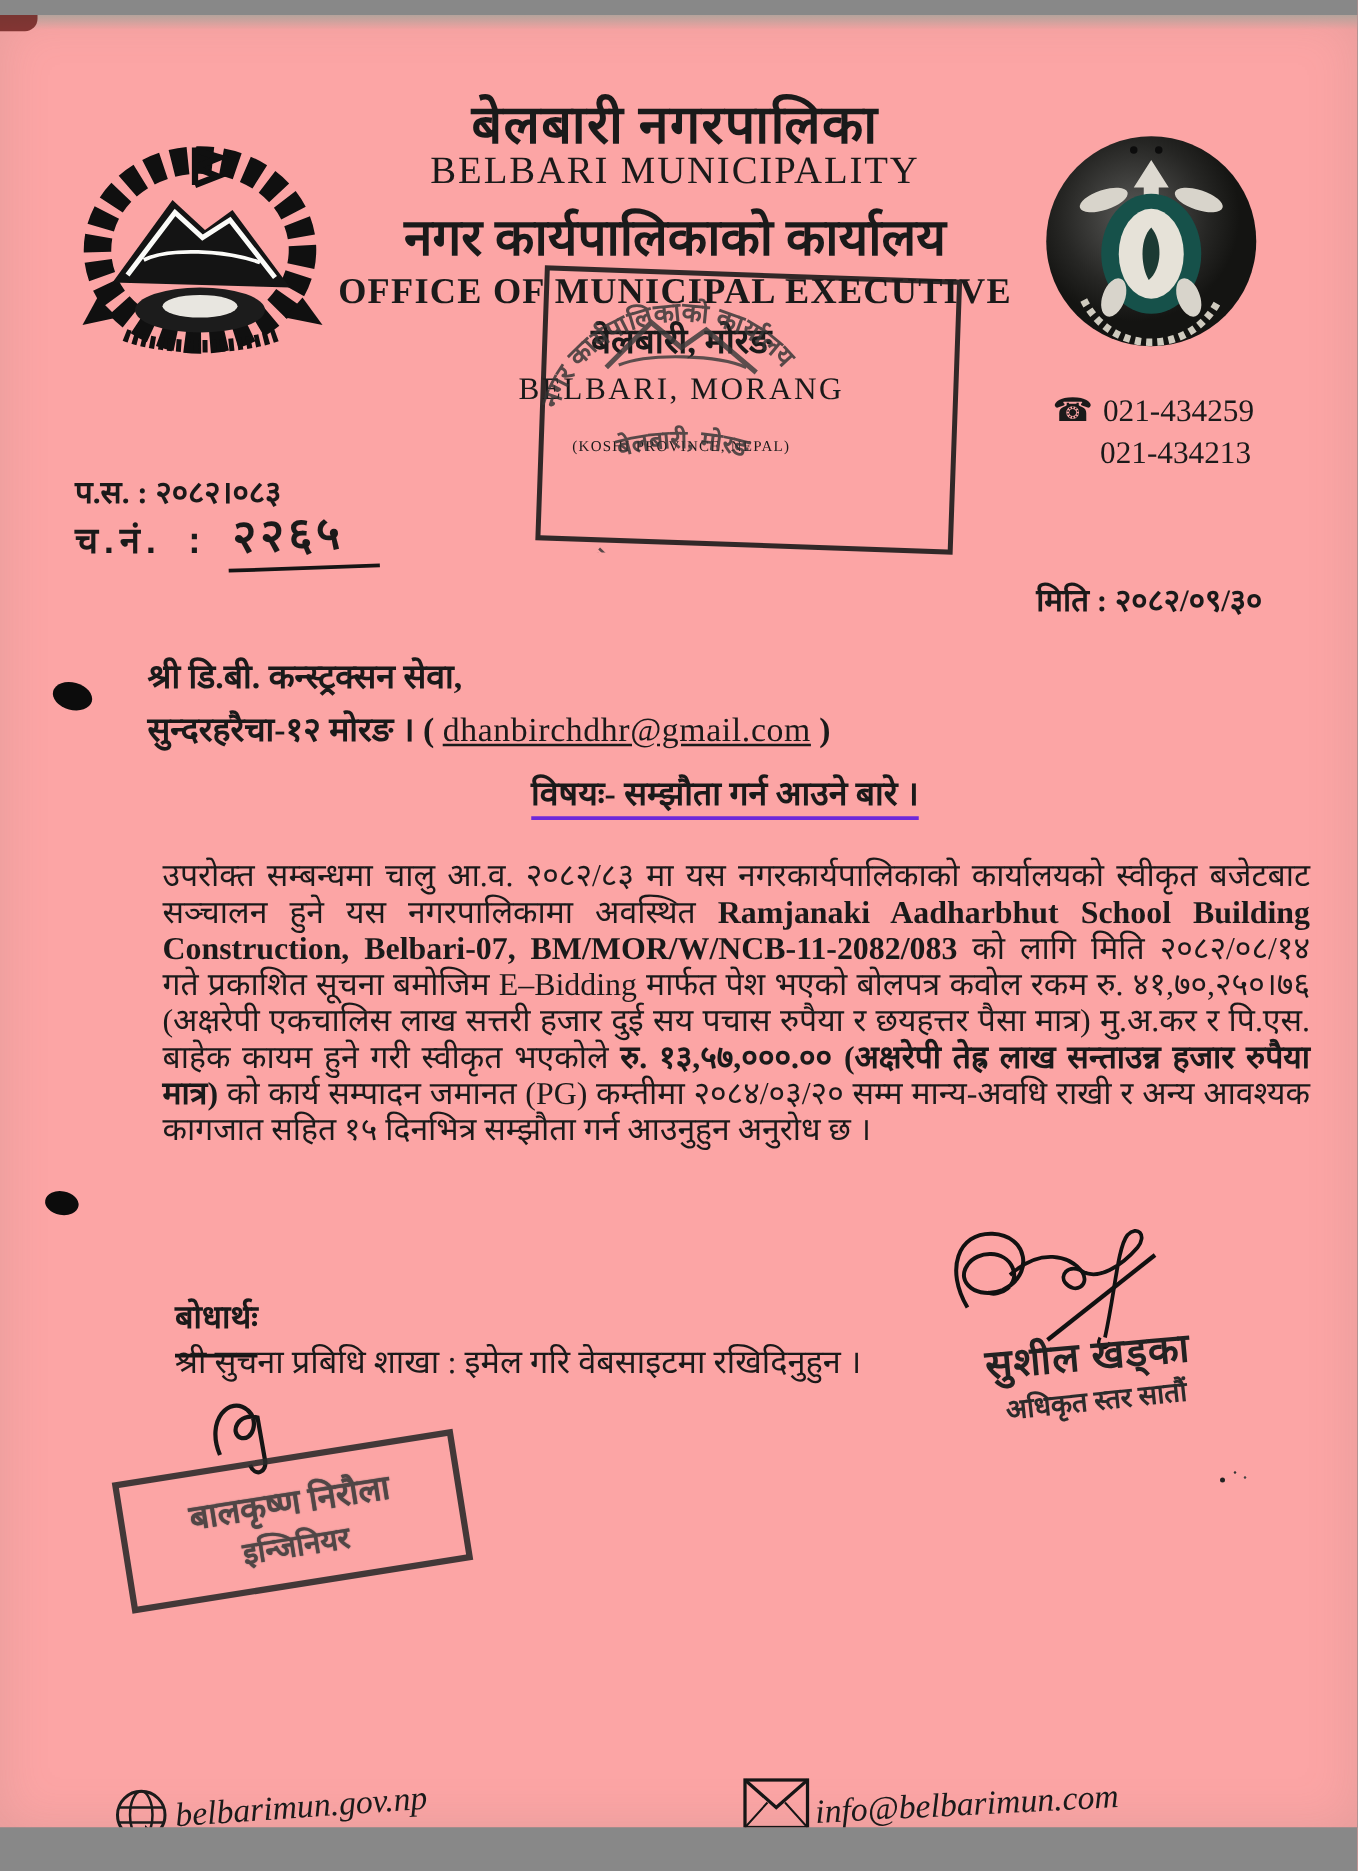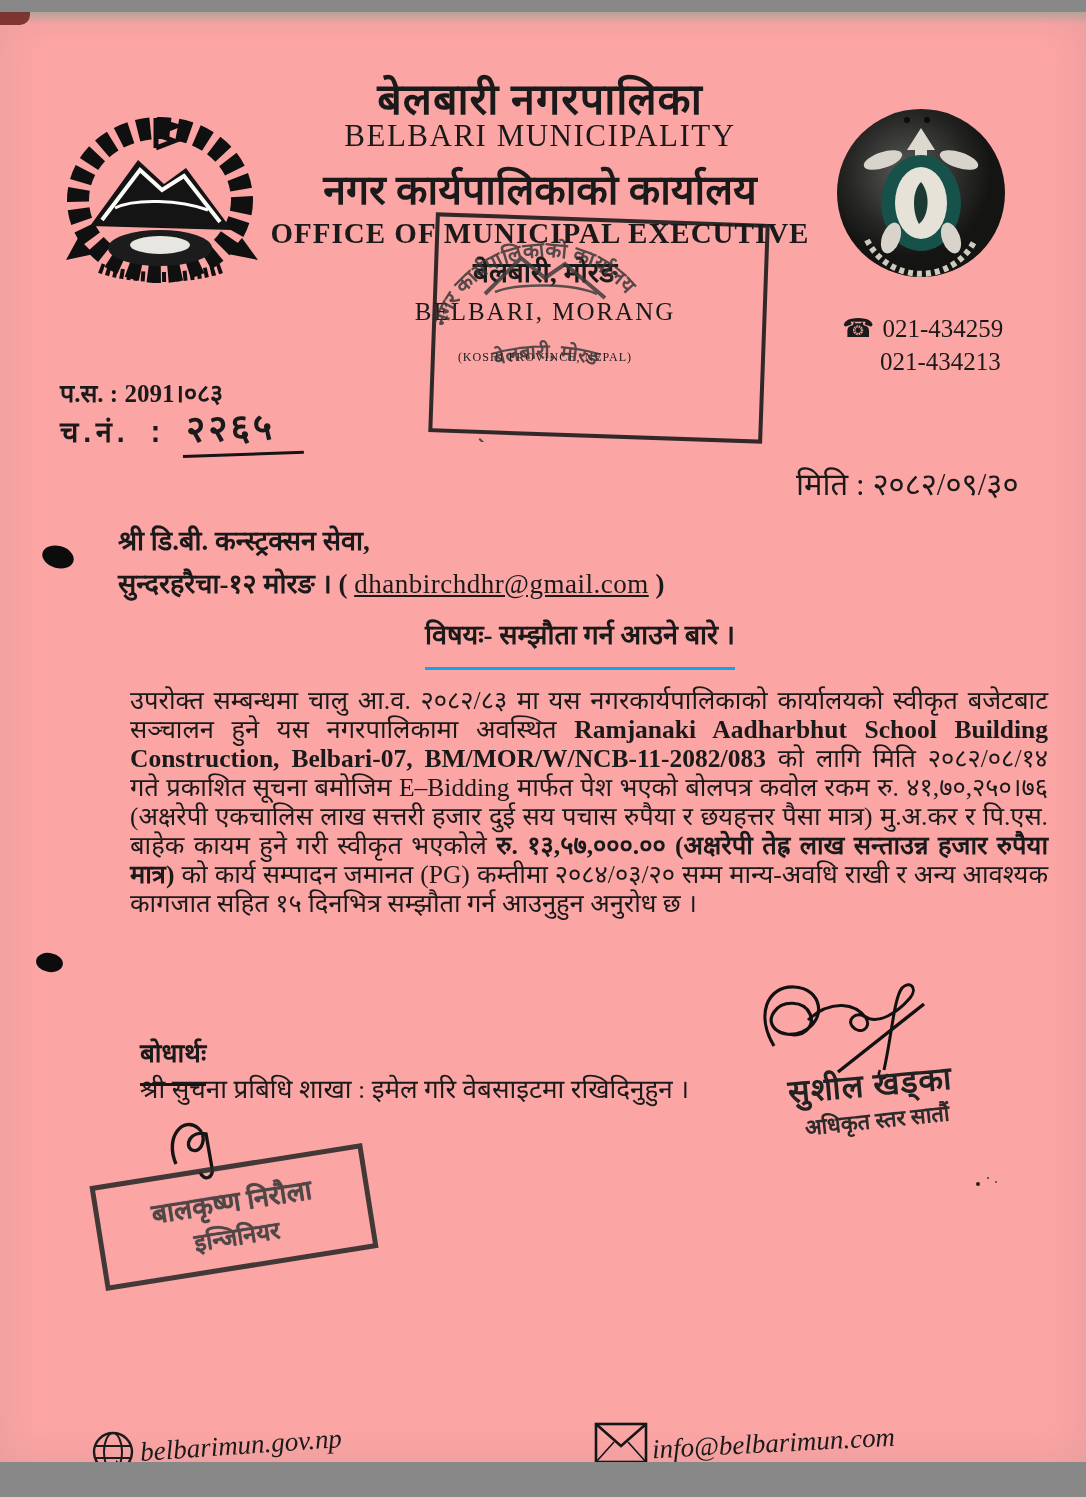--- a/index.html
+++ b/index.html
@@ -31,27 +31,27 @@
   .phone-icon{font-size:26px; margin-right:8px;}
   .phone2{margin-left:38px;}
   
   .ps-line{left:60px; top:363px; font-size:25px; font-weight:700;}
   .chn-label{left:60px; top:399px; font-size:29px; font-weight:700;font-family:Liberation Mono, monospace;}
   .chn-value{
     left:182px; top:388px; font-size:37px; font-weight:700;
     transform:rotate(-2deg); border-bottom:3px solid #151515; padding:0 28px 2px 4px;
     letter-spacing:3px;
   }
-  .date-line{left:796px; top:450px; font-size:31px; font-weight:400;}
+  .date-line{left:829px; top:450px; font-size:25px; font-weight:700;}
   
   .rcpt{left:118px; top:508px; font-size:27px; line-height:43px; font-weight:600;}
   .rcpt .email{font-weight:400; text-decoration:underline; letter-spacing:.5px;}
   
   .subject{left:130px; top:603px; width:900px; font-size:27px; font-weight:700;}
-  .subject span{border-bottom:3px solid #0ea5e9; padding-bottom:17px;}
+  .subject span{border-bottom:3px solid #6d28d9; padding-bottom:3px;}
   
   .body-par{
     left:130px; top:648px; width:918px;
     font-size:25.5px; line-height:29px; text-align:justify;
     font-weight:500;
   }
   .body-par .b{font-weight:800;}
   
   .cc-head{left:140px; top:1022px; font-size:26px; font-weight:700;}
   .cc-head span{border-bottom:3px solid #161616; padding-bottom:15px;}
@@ -166,21 +166,21 @@
     </text>
   </svg>
 
   <div class="abs phone-block">
     <div><span class="phone-icon">☎</span><span>021-434259</span></div>
     <div class="phone2">021-434213</div>
   </div>
 
   <div class="abs ps-line dev">
     <span>प.स. :</span>
-    <span>2091।०८३</span>
+    <span>२०८२।०८३</span>
   </div>
   <div class="abs chn-label dev">च.नं. :</div>
   <div class="abs chn-value dev">२२६५</div>
 
   <div class="abs date-line dev">
     <span>मिति :</span>
     <span>२०८२/०९/३०</span>
   </div>
 
   <div class="abs rcpt dev">

